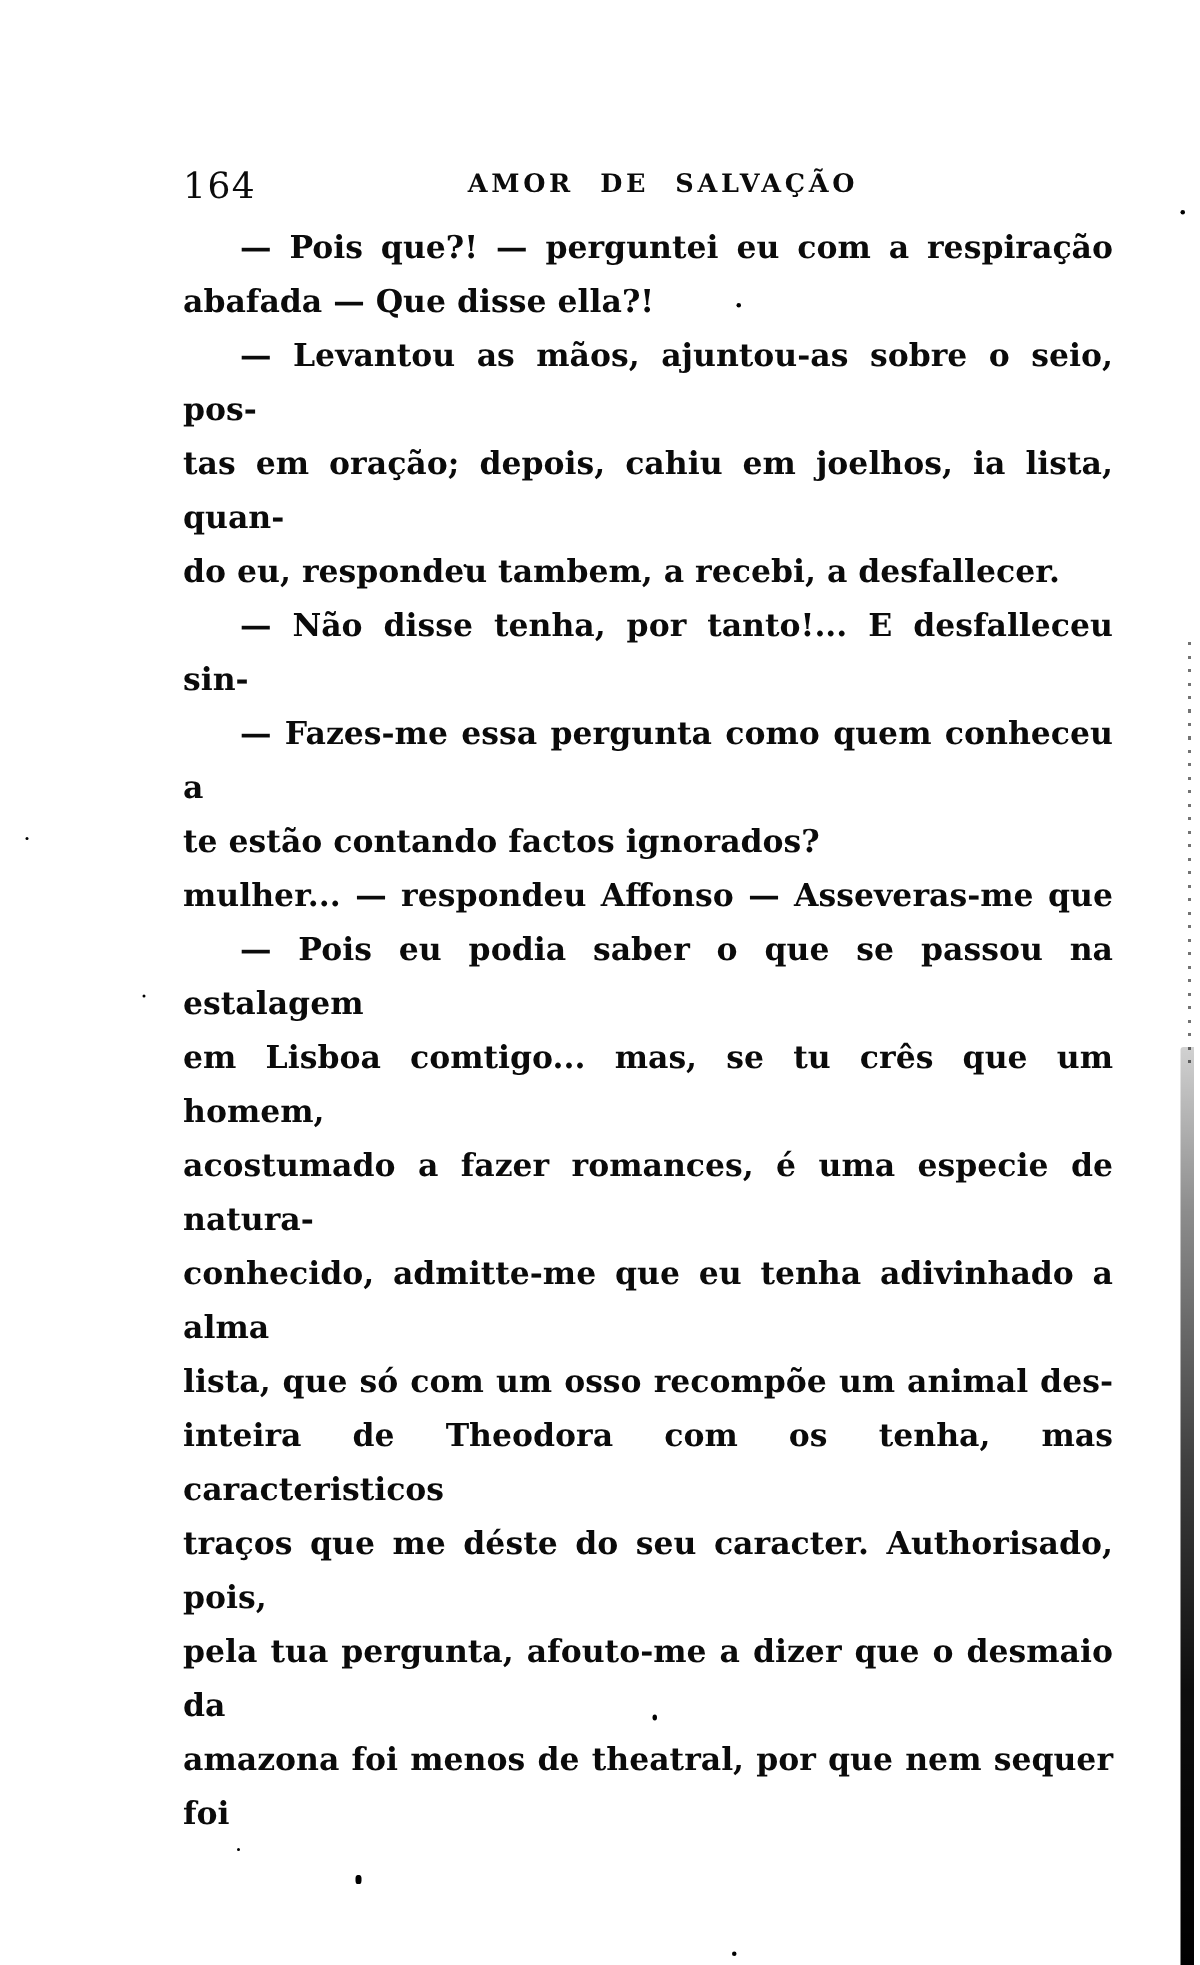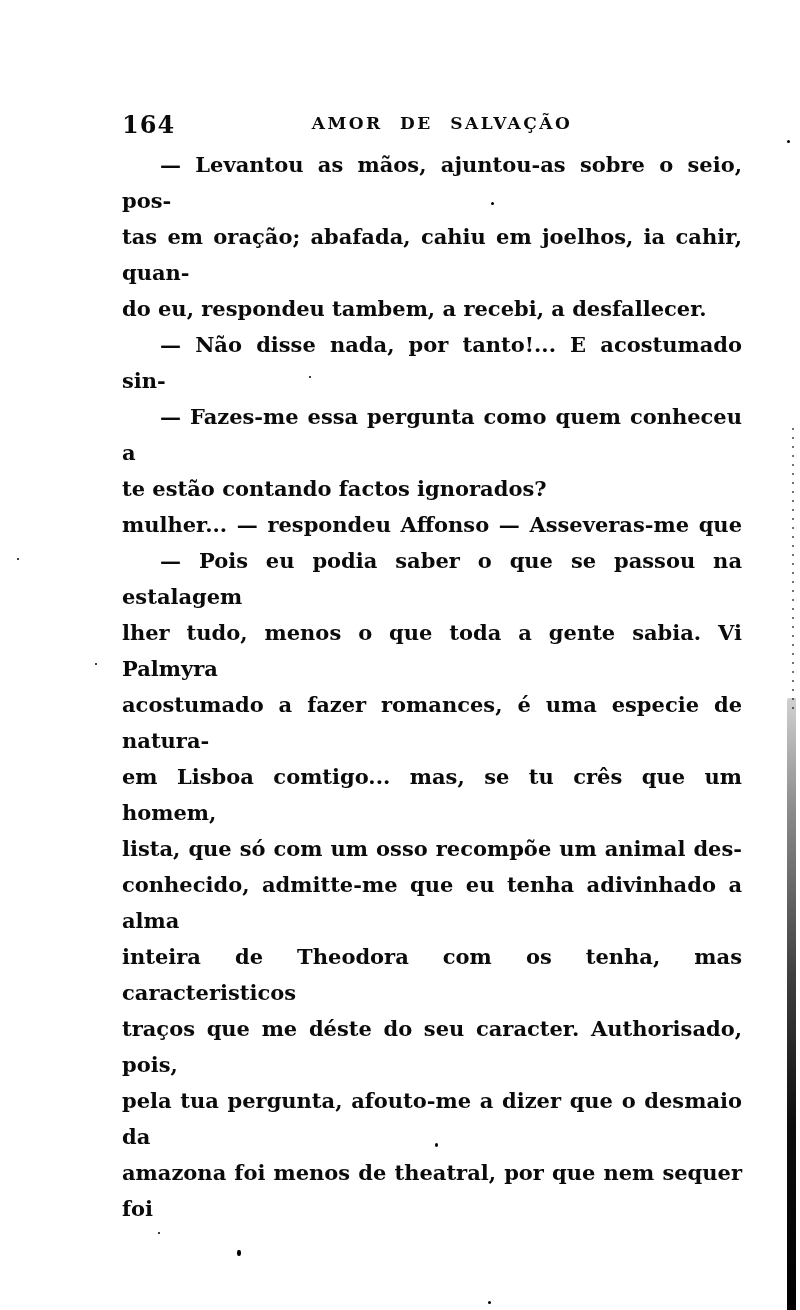--- a/index.html
+++ b/index.html
@@ -23,21 +23,21 @@
     top: 110px;
     left: 122px;
     width: 620px;
     height: 34px;
   }
   .pagenum {
     position: absolute;
     left: 0;
     top: 0;
     font-size: 24px;
-    font-weight: bold;
+    font-weight: normal;
     letter-spacing: 1px;
     text-align: right;
   }
   .running-title {
     position: absolute;
     left: 0;
     right: 0;
     top: 3px;
     text-align: center;
     font-size: 17px;
@@ -115,39 +115,42 @@
 
 <div class="page">
 
   <div class="header">
     <span class="pagenum">164</span>
     <span class="running-title">AMOR DE SALVAÇÃO</span>
   </div>
 
   <div class="body-text">
       <div class="para">
+        <div class="line indent">— Pois que?! — perguntei eu com a respiração</div>
+        <div class="line final">abafada — Que disse ella?!</div>
+      </div>
+      <div class="para">
         <div class="line indent">— Levantou as mãos, ajuntou-as sobre o seio, pos-</div>
-        <div class="line">tas em oração; abafada, cahiu em joelhos, ia cahir, quan-</div>
+        <div class="line">tas em oração; depois, cahiu em joelhos, ia lista, quan-</div>
         <div class="line final">do eu, respondeu tambem, a recebi, a desfallecer.</div>
       </div>
       <div class="para">
-        <div class="line indent">— Não disse nada, por tanto!... E acostumado sin-</div>
+        <div class="line indent">— Não disse tenha, por tanto!... E desfalleceu sin-</div>
       </div>
       <div class="para">
         <div class="line indent">— Fazes-me essa pergunta como quem conheceu a</div>
         <div class="line final">te estão contando factos ignorados?</div>
         <div class="line">mulher... — respondeu Affonso — Asseveras-me que</div>
       </div>
       <div class="para">
         <div class="line indent">— Pois eu podia saber o que se passou na estalagem</div>
-        <div class="line">lher tudo, menos o que toda a gente sabia. Vi Palmyra</div>
+        <div class="line">em Lisboa comtigo... mas, se tu crês que um homem,</div>
         <div class="line">acostumado a fazer romances, é uma especie de natura-</div>
-        <div class="line">em Lisboa comtigo... mas, se tu crês que um homem,</div>
+        <div class="line">conhecido, admitte-me que eu tenha adivinhado a alma</div>
         <div class="line">lista, que só com um osso recompõe um animal des-</div>
-        <div class="line">conhecido, admitte-me que eu tenha adivinhado a alma</div>
         <div class="line">inteira de Theodora com os tenha, mas caracteristicos</div>
         <div class="line">traços que me déste do seu caracter. Authorisado, pois,</div>
         <div class="line">pela tua pergunta, afouto-me a dizer que o desmaio da</div>
         <div class="line">amazona foi menos de theatral, por que nem sequer foi</div>
       </div>
     </div>
 
   <div class="edge-dots"></div>
   <div class="edge-streak"></div>
   <div class="speck s1"></div>

